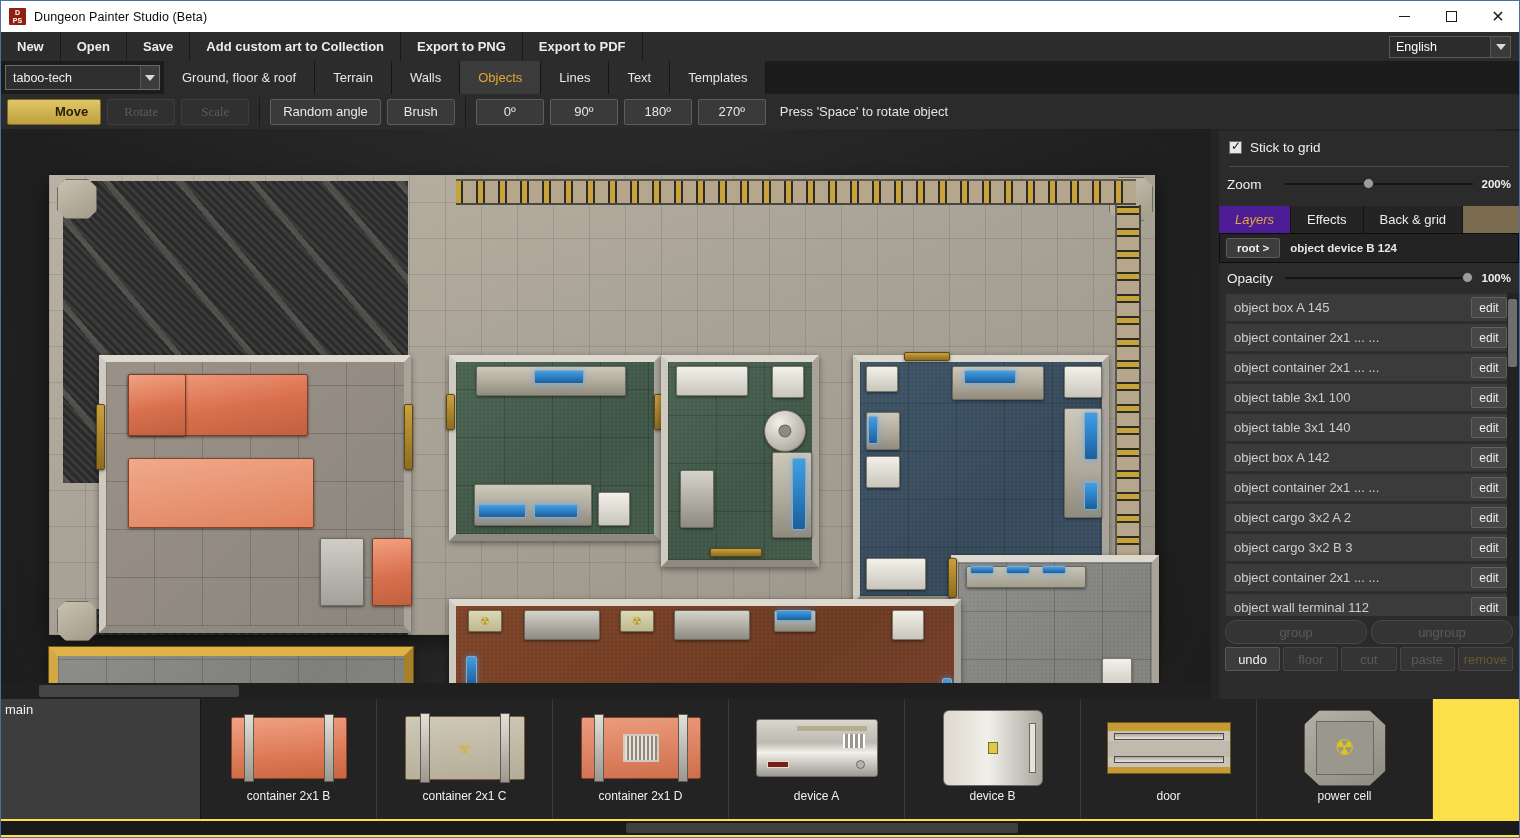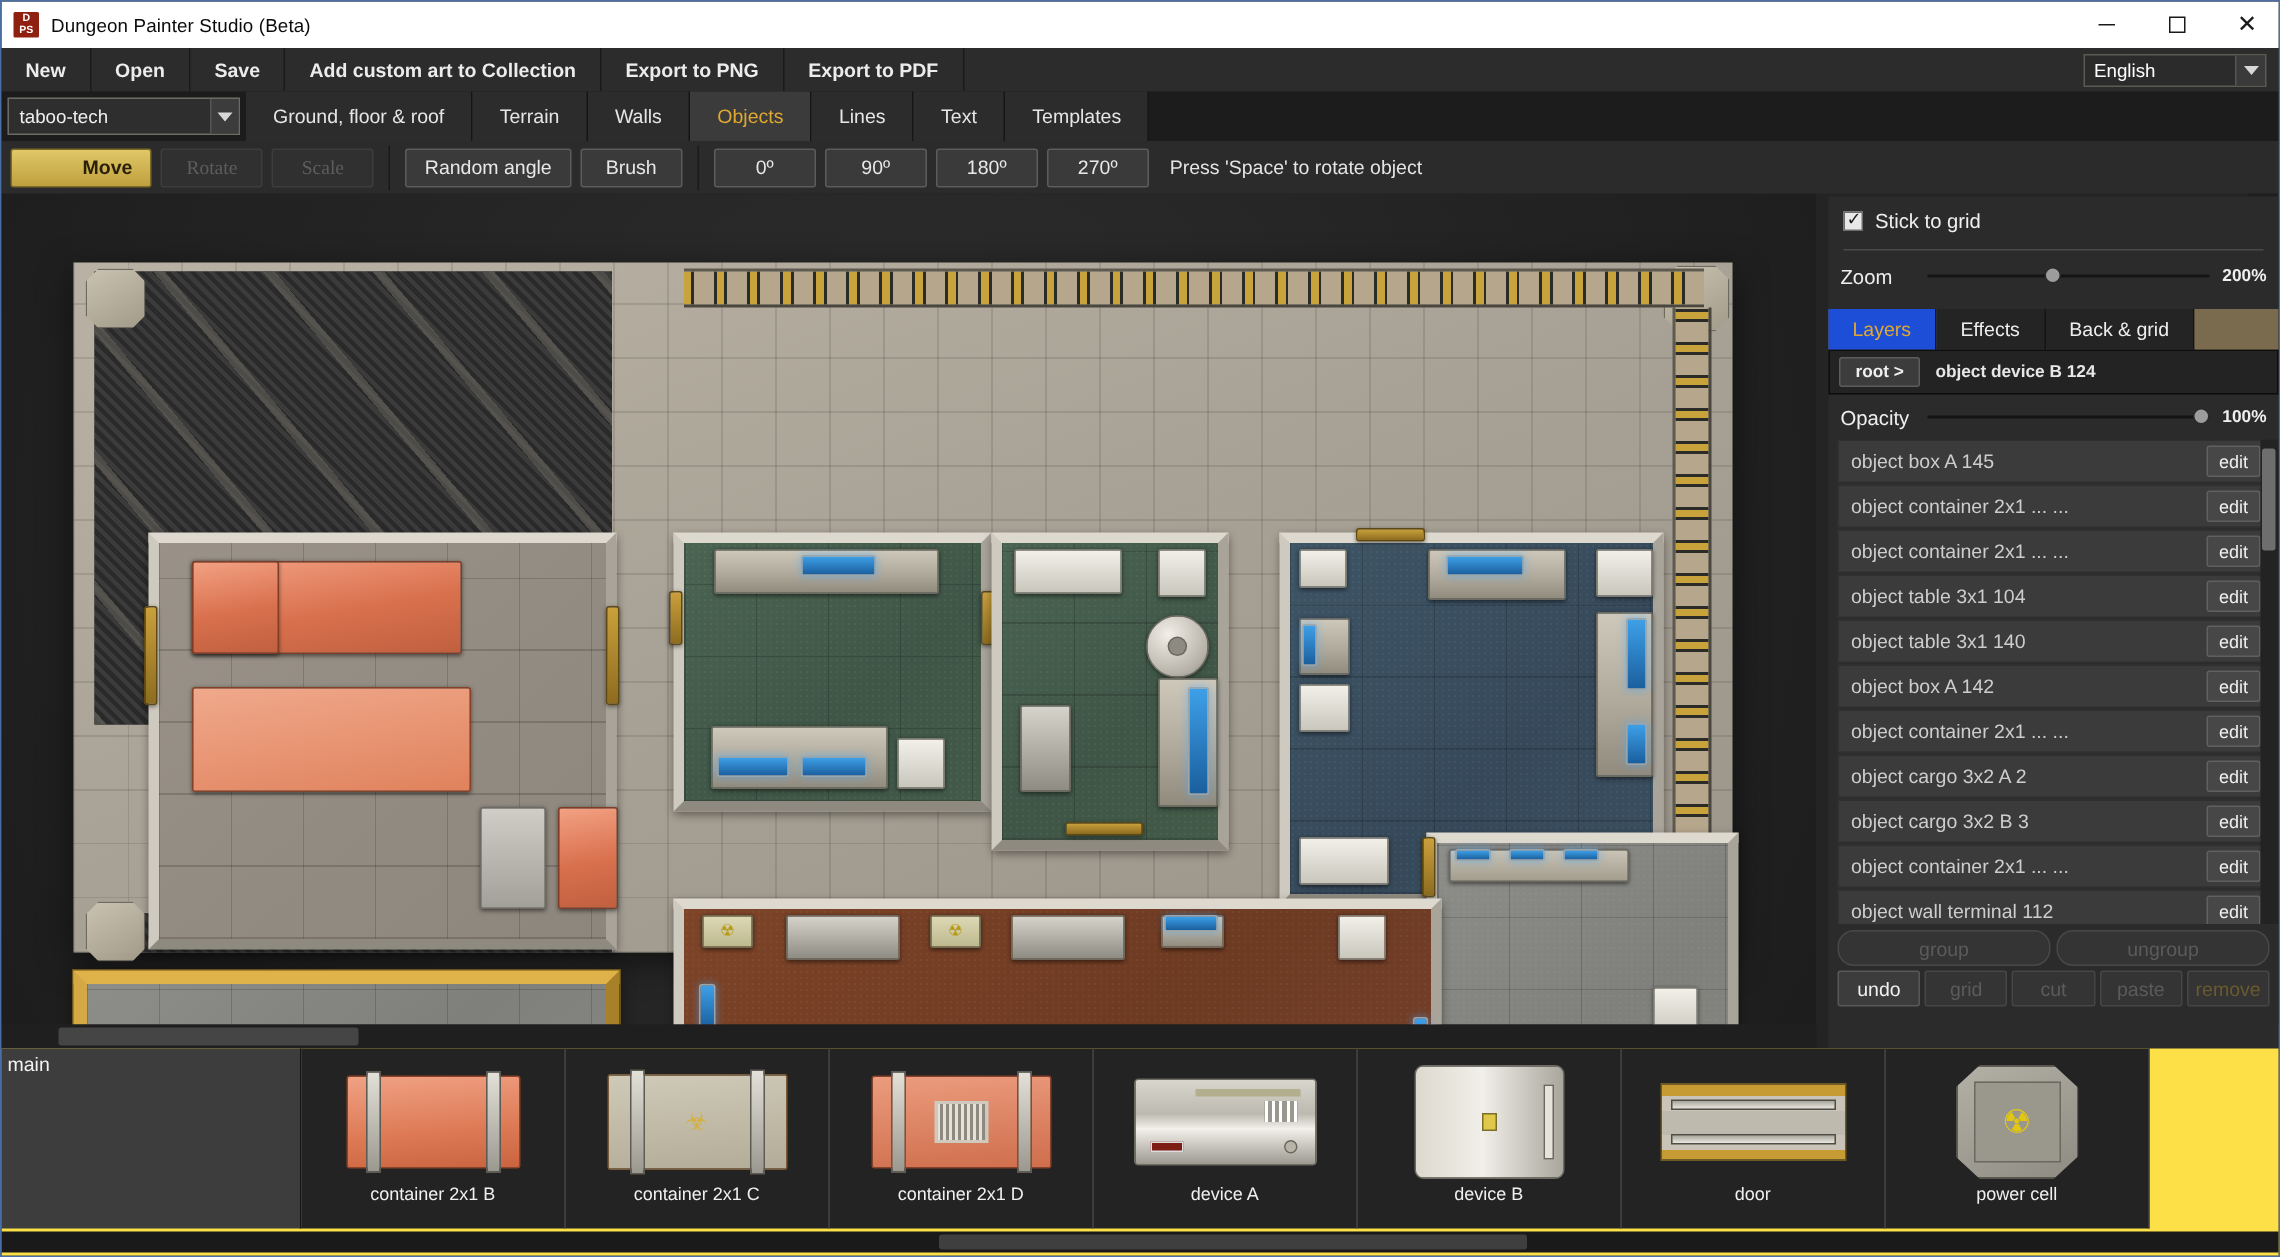--- a/index.html
+++ b/index.html
@@ -302,21 +302,21 @@
     background: #9c9c9c; border: 1px solid #2a2a2a;
   }
   .sval { color: #efefef; font-size: 11.5px; width: 38px; text-align: right; font-weight: bold; }
 
   #ptabs { display: flex; height: 27px; margin-top: 5px; background: #7a6a4e; }
   .ptab {
     display: flex; align-items: center; justify-content: center;
     font-size: 13px; color: #eee; padding: 0 16px; background: #242424;
     border-right: 1px solid #141414; cursor: default;
   }
-  .ptab.active { background: #1d4ed8; color: #e0a830; }
+  .ptab.active { background: #4c1d95; color: #e0a830; font-style: italic; }
   #ptab-spacer { flex: 1; background: #7a6a4e; }
 
   #breadcrumb {
     height: 30px; background: #232323; border: 1px solid #0d0d0d;
     display: flex; align-items: center; padding-left: 6px;
   }
   #root-btn {
     background: #3c3c3c; border: 1px solid #5d5d5d; border-radius: 2px;
     color: #efefef; font-size: 11.5px; font-weight: bold;
     padding: 3px 10px; margin-right: 10px;
@@ -681,21 +681,21 @@
       </div>
       <div class="layer-row">
         <div class="layer-name">object container 2x1 ... ...</div>
         <div class="edit-btn">edit</div>
       </div>
       <div class="layer-row">
         <div class="layer-name">object container 2x1 ... ...</div>
         <div class="edit-btn">edit</div>
       </div>
       <div class="layer-row">
-        <div class="layer-name">object table 3x1 104</div>
+        <div class="layer-name">object table 3x1 100</div>
         <div class="edit-btn">edit</div>
       </div>
       <div class="layer-row">
         <div class="layer-name">object table 3x1 140</div>
         <div class="edit-btn">edit</div>
       </div>
       <div class="layer-row">
         <div class="layer-name">object box A 142</div>
         <div class="edit-btn">edit</div>
       </div>
@@ -724,21 +724,21 @@
       </div>
     </div>
 
     <div id="grouprow">
       <div class="gbtn">group</div>
       <div class="gbtn">ungroup</div>
     </div>
 
     <div id="editrow">
       <div class="ebtn">undo</div>
-      <div class="ebtn disabled">grid</div>
+      <div class="ebtn disabled">floor</div>
       <div class="ebtn disabled">cut</div>
       <div class="ebtn disabled">paste</div>
       <div class="ebtn remove">remove</div>
     </div>
   </div>
 
   <div id="assetbar">
     <div id="asset-main">
       <div id="asset-main-label">main</div>
     </div>

